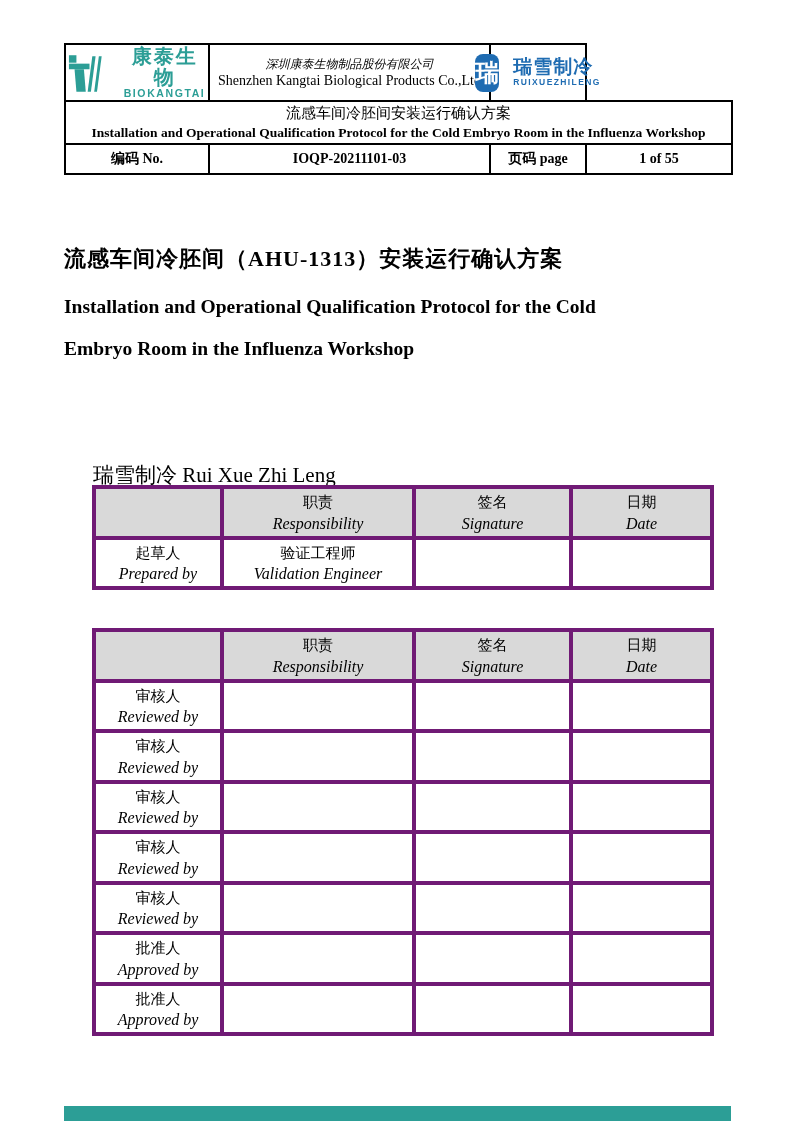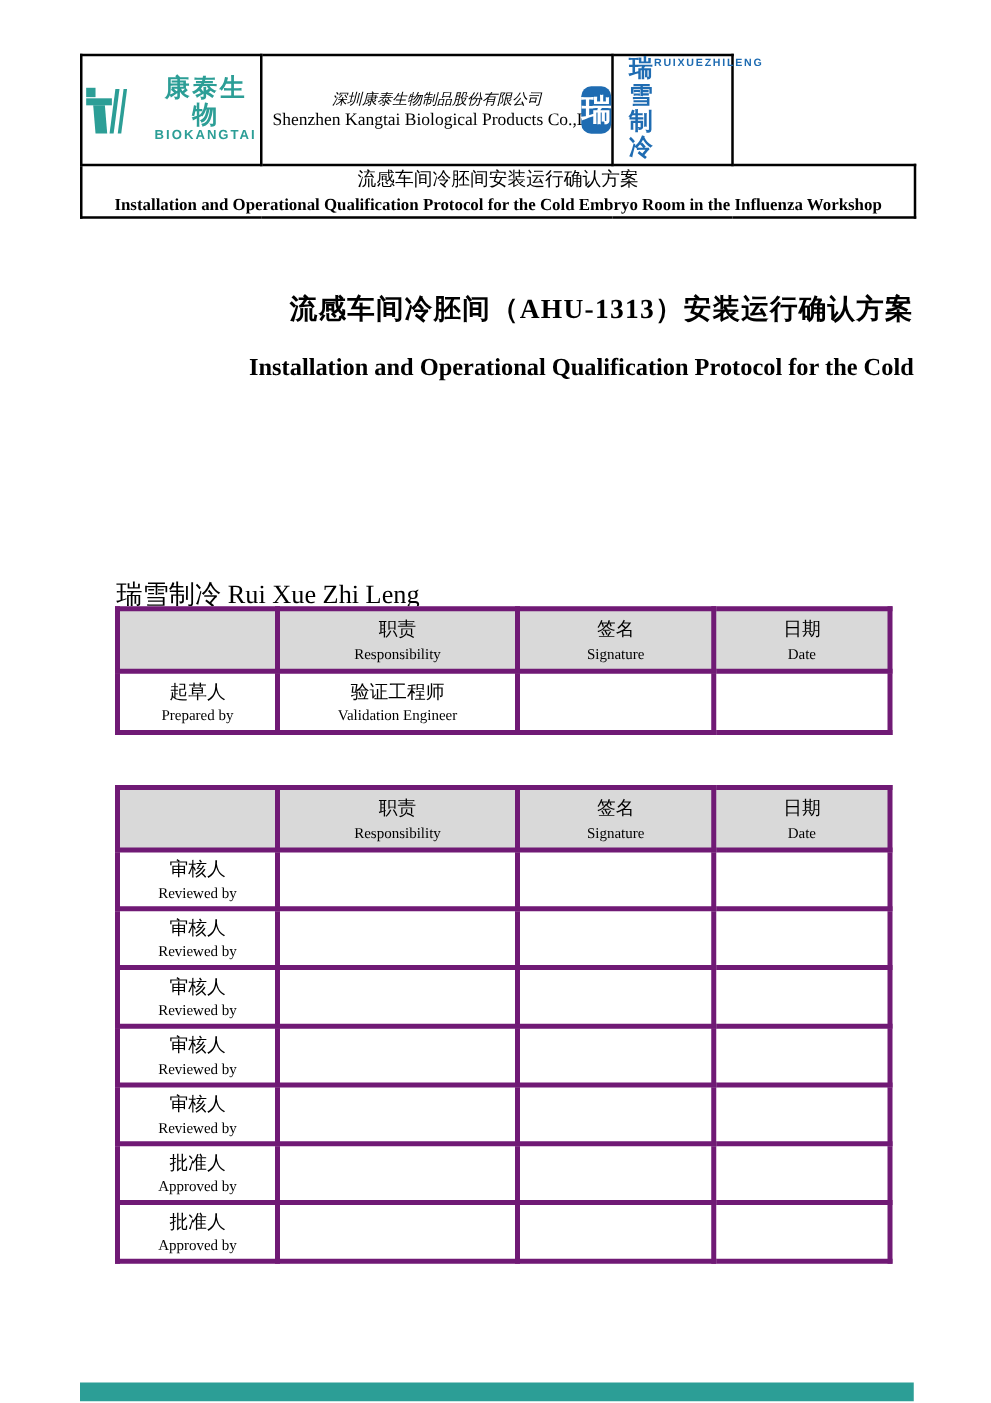--- a/index.html
+++ b/index.html
@@ -22,32 +22,32 @@
 
   .logo-left{display:flex;align-items:center;justify-content:center;gap:22px;}
   .logo-left .txt{display:flex;flex-direction:column;align-items:flex-start;line-height:1.05;}
   .logo-cn{font-size:20px;font-weight:bold;color:var(--teal);letter-spacing:2px;font-family:"Liberation Sans",sans-serif;}
   .logo-en{font-size:10.5px;font-weight:bold;color:var(--teal);letter-spacing:1.6px;font-family:"Liberation Sans",sans-serif;}
 
   .logo-right{display:flex;align-items:center;justify-content:center;gap:7px;}
   .rx-badge{width:38px;height:38px;background:var(--blue);border-radius:8px;display:flex;align-items:center;justify-content:center;}
   .rx-badge span{color:#fff;font-size:24px;font-weight:bold;font-family:"Liberation Sans",sans-serif;}
   .rx-divider{width:1px;height:34px;background:#c3cdd6;}
-  .logo-right .txt{display:flex;align-items:flex-start;line-height:1.1;}
+  .logo-right .txt{display:flex;flex-direction:column;align-items:flex-start;line-height:1.1;}
   .rx-cn{font-size:19px;font-weight:bold;color:var(--blue);letter-spacing:1px;font-family:"Liberation Sans",sans-serif;}
   .rx-en{font-size:8.5px;font-weight:bold;color:var(--blue);letter-spacing:1.4px;font-family:"Liberation Sans",sans-serif;}
 
   .company-cn{font-size:12px;line-height:1.55;font-style:italic;}
   .company-en{font-size:14px;line-height:1.2;}
   .doc-title-cn{font-size:15px;line-height:1.4;}
   .doc-title-en{font-size:13.5px;font-weight:bold;line-height:1.3;}
   .meta-cell{font-size:14px;font-weight:bold;}
 
   
-  .titles{position:absolute;left:64px;top:232px;width:667px;text-align:right;}
+  .titles{position:absolute;left:64px;top:244px;width:667px;text-align:left;}
   .main-title-cn{font-size:22px;font-weight:bold;letter-spacing:1px;}
   .main-title-en{font-size:19.5px;font-weight:bold;line-height:42px;margin-top:12px;}
 
   
   .section-label{position:absolute;left:93px;width:620px;font-size:21px;}
   .sec1{top:461px;}
   .sec2{top:603px;}
 
   
   .sig-table{border-collapse:collapse;table-layout:fixed;position:absolute;left:92px;width:618px;background:#fff;}
@@ -56,21 +56,21 @@
   .sig-table col.c0{width:128px;}
   .sig-table col.c1{width:192px;}
   .sig-table col.c2{width:157px;}
   .sig-table col.c3{width:141px;}
   .sig-table th,.sig-table td{border:4px solid #701a75;text-align:center;vertical-align:middle;padding:2px 4px;font-weight:normal;}
   .sig-table{border:2px solid #000;}
   .sig-table thead tr{height:50px;background:var(--gray);}
   .tbl1 tbody tr{height:49px;}
   .tbl2 tbody tr{height:47px;}
   .cell-cn{font-size:15px;line-height:1.5;}
-  .cell-en{font-size:12px;line-height:1.25;}
+  .cell-en{font-size:16px;line-height:1.25;font-style:italic;}
 
   
   .footer-bar{position:absolute;left:64px;top:1106px;width:667px;height:15px;background:var(--teal);}
 </style>
 </head>
 <body>
 
 <div class="page">
 
   <div class="header-wrap">
@@ -114,28 +114,35 @@
             </span>
           </div>
         </td>
       </tr>
       <tr class="ht-r2">
         <td colspan="4">
           <div class="doc-title-cn">流感车间冷胚间安装运行确认方案</div>
           <div class="doc-title-en">Installation and Operational Qualification Protocol for the Cold Embryo Room in the Influenza Workshop</div>
         </td>
       </tr>
+      <tr class="ht-r3">
+        <td class="meta-cell">编码  No.</td>
+        <td class="meta-cell">IOQP-20211101-03</td>
+        <td class="meta-cell">页码  page</td>
+        <td class="meta-cell">1 of 55</td>
+      </tr>
     </tbody>
       </table>
   </div>
 
   <div class="titles">
     <div class="main-title-cn">流感车间冷胚间（AHU-1313）安装运行确认方案</div>
     <div class="main-title-en">
       <div>Installation and Operational Qualification Protocol for the Cold</div>
+      <div>Embryo Room in the Influenza Workshop</div>
     </div>
   </div>
 
   <div class="section-label sec1">瑞雪制冷 Rui Xue Zhi Leng</div>
   <table class="sig-table tbl1">
       <colgroup>
         <col class="c0">
         <col class="c1">
         <col class="c2">
         <col class="c3">

